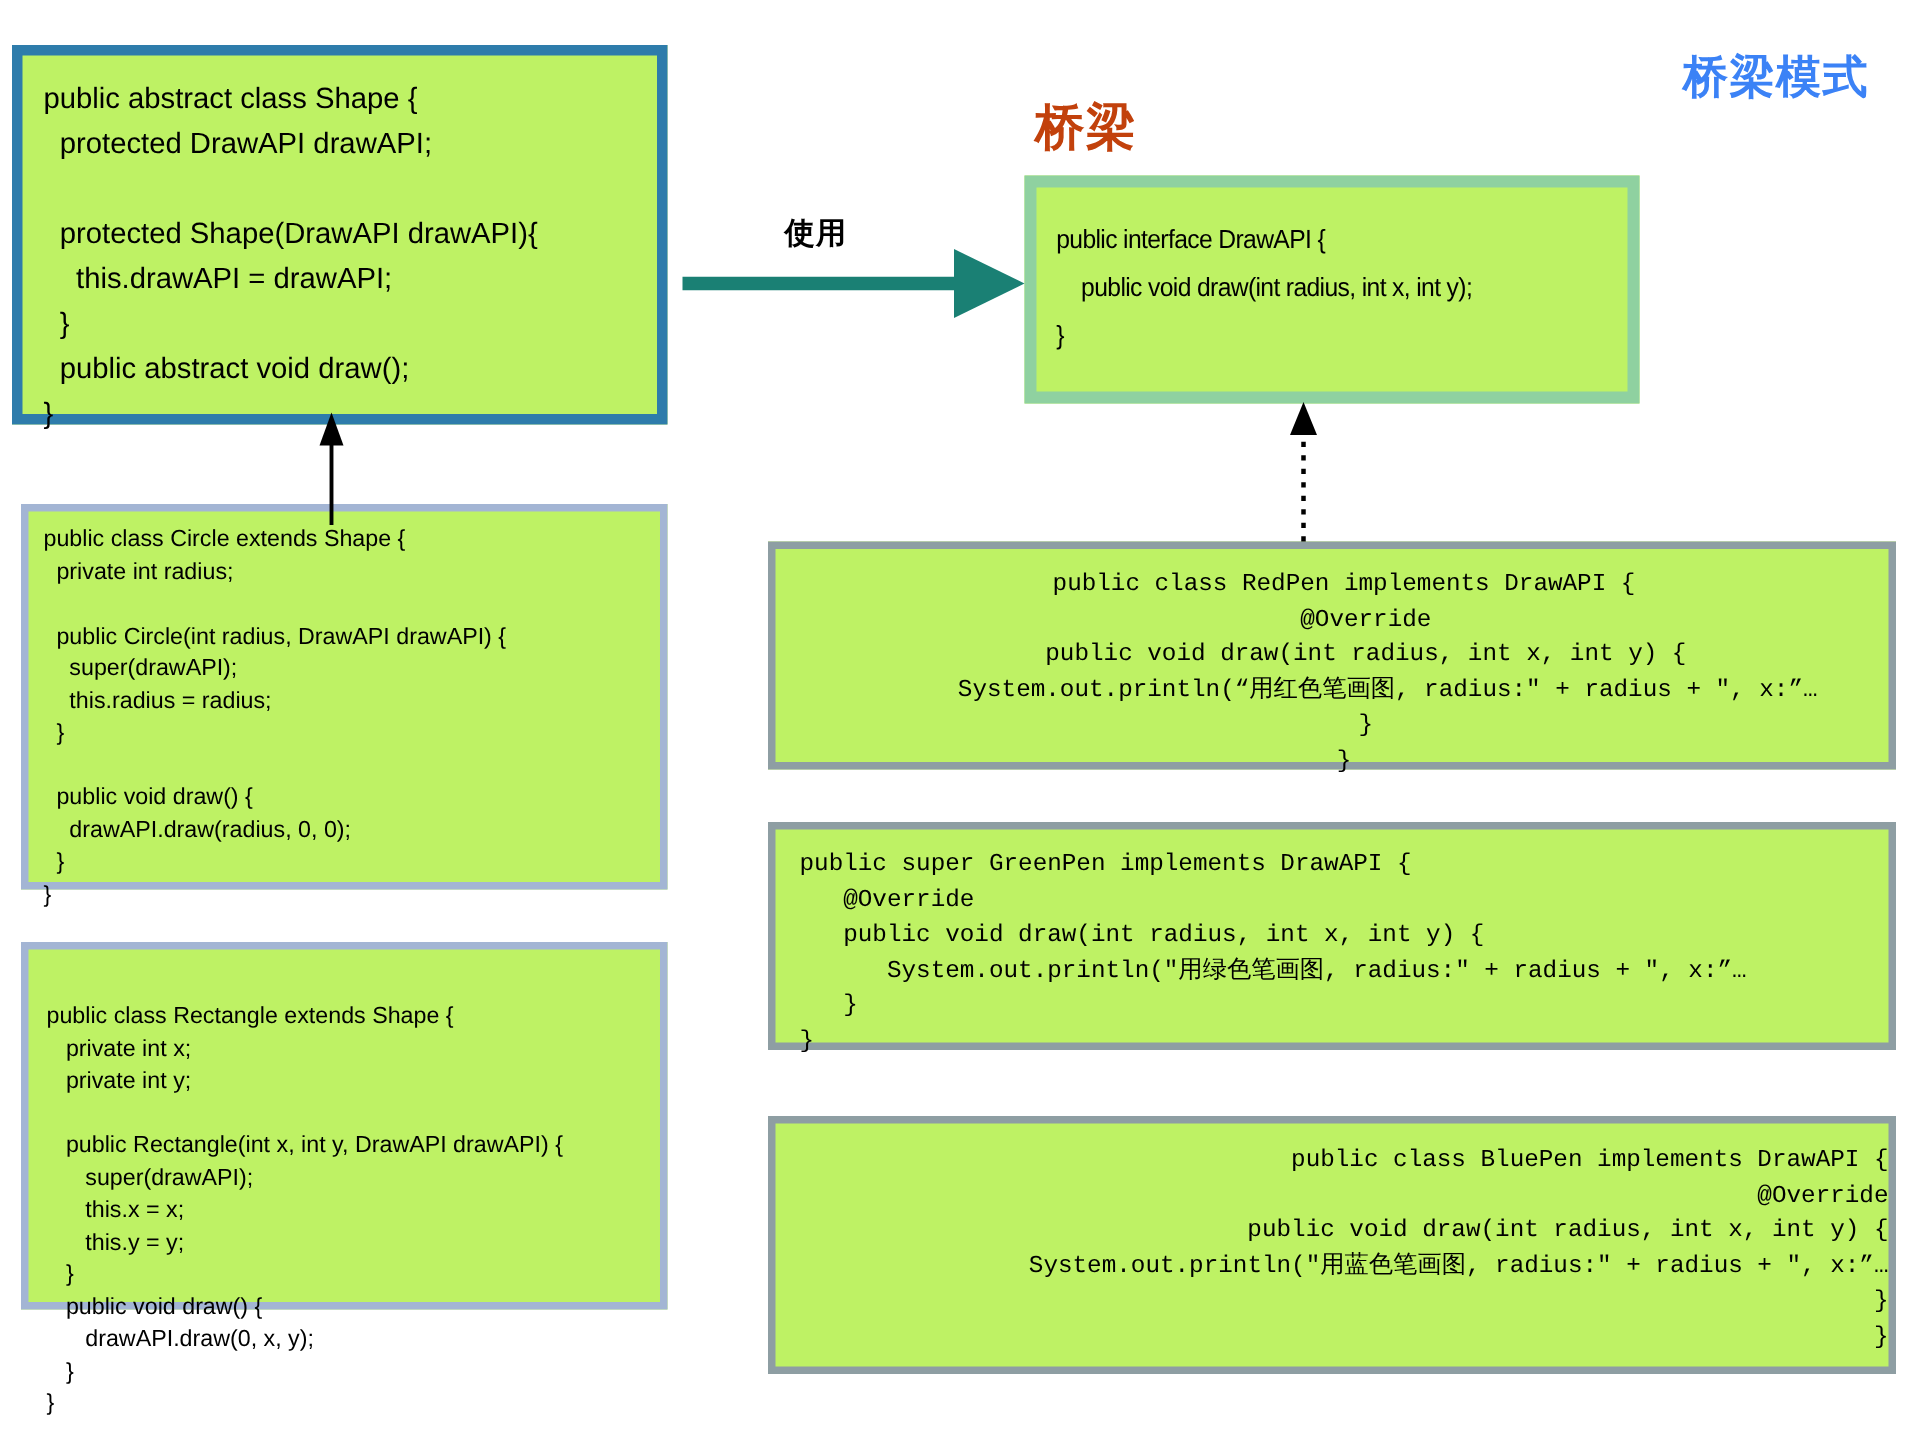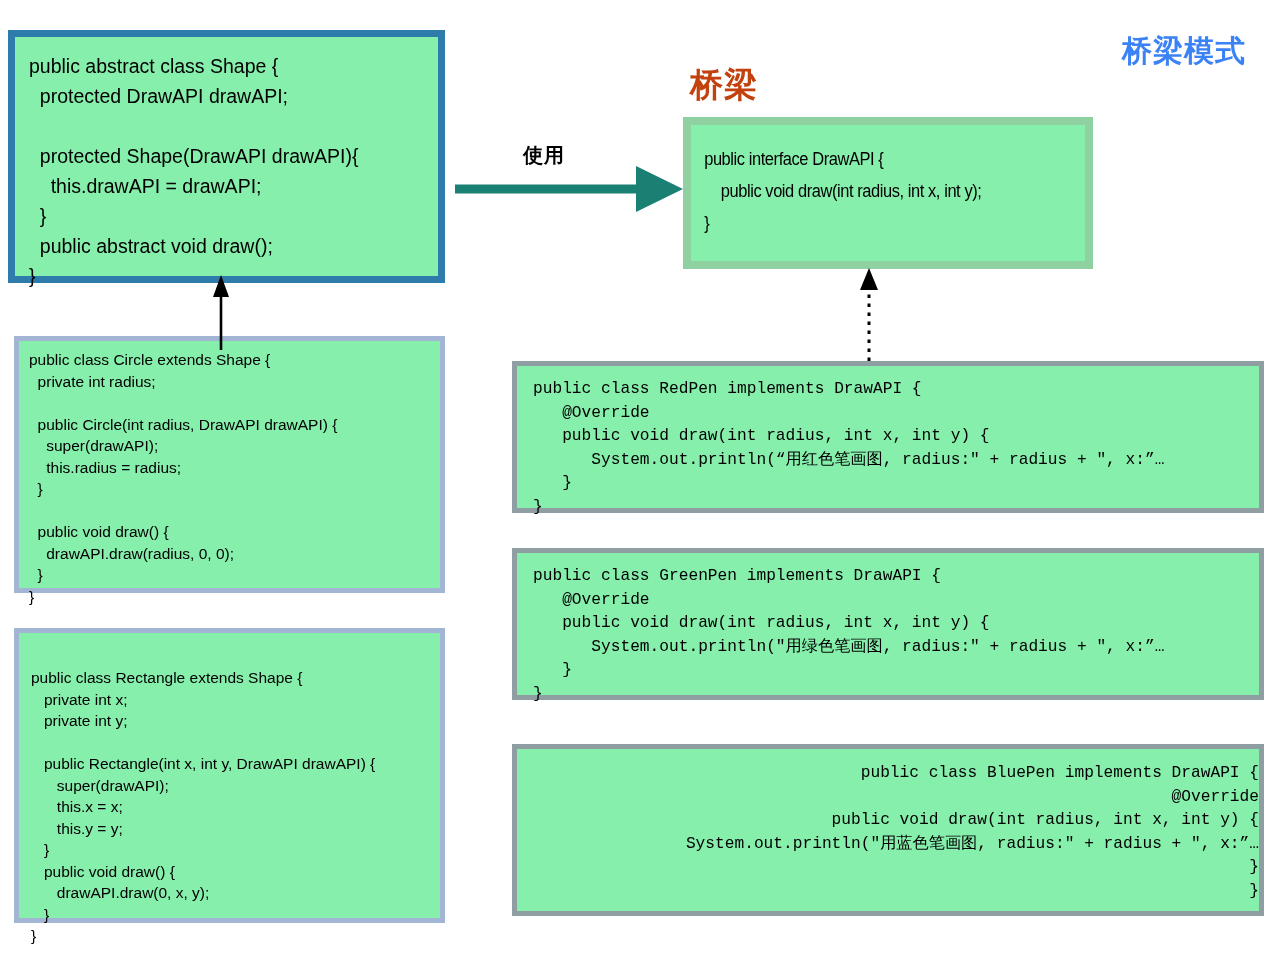--- a/index.html
+++ b/index.html
@@ -11,21 +11,21 @@
     width: 1280px;
     height: 959px;
     position: relative;
     overflow: hidden;
     font-family: "Liberation Sans", sans-serif;
     color: #000000;
   }
 
   .box {
     position: absolute;
-    background: #86efac;
+    background: #bef264;
     box-sizing: border-box;
   }
 
   
   #shape-box {
     left: 8px;
     top: 30px;
     width: 437px;
     height: 253px;
     border: 7px solid #2E7CAB;
@@ -50,21 +50,21 @@
     font-size: 15.5px;
     line-height: 21.5px;
     padding: 8px 0 0 10px;
     white-space: pre;
   }
 
   #rectangle-box {
     left: 14px;
     top: 628px;
     width: 431px;
-    height: 295px;
+    height: 245px;
     border: 5px solid #A3B5D4;
   }
   #rectangle-box .code {
     font-size: 15.5px;
     line-height: 21.5px;
     padding: 34px 0 0 12px;
     white-space: pre;
   }
 
   
@@ -91,21 +91,21 @@
     left: 512px;
     width: 752px;
     border: 5px solid #8E9EA3;
   }
   .pen-box .code {
     font-family: "Liberation Mono", "DejaVu Sans Mono", monospace;
     font-size: 16.2px;
     line-height: 23.5px;
     white-space: pre;
   }
-  #redpen-box   { top: 361px; height: 152px; }
+  #redpen-box   { top: 361px; height: 152px; text-align: center; }
   #redpen-box   .code { padding: 12px 0 0 16px; }
   #greenpen-box { top: 548px; height: 152px; }
   #greenpen-box .code { padding: 12px 0 0 16px; }
   #bluepen-box  { top: 744px; height: 172px; text-align: right; }
   #bluepen-box  .code { padding: 13px 0 0 22px; }
 
   
   .label {
     position: absolute;
     font-weight: bold;
@@ -197,21 +197,21 @@
 <div class="box pen-box" id="redpen-box">
   <div class="code">public class RedPen implements DrawAPI {
    @Override
    public void draw(int radius, int x, int y) {
       System.out.println(“用红色笔画图, radius:" + radius + ", x:”…
    }
 }</div>
 </div>
 
 <div class="box pen-box" id="greenpen-box">
-  <div class="code">public class GreenPen implements DrawAPI {
+  <div class="code">public super GreenPen implements DrawAPI {
    @Override
    public void draw(int radius, int x, int y) {
       System.out.println("用绿色笔画图, radius:" + radius + ", x:”…
    }
 }</div>
 </div>
 
 <div class="box pen-box" id="bluepen-box">
   <div class="code">public class BluePen implements DrawAPI {
    @Override

